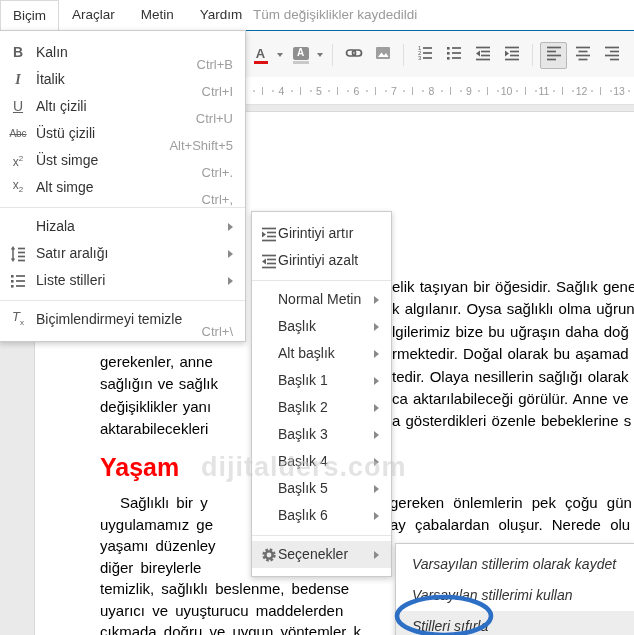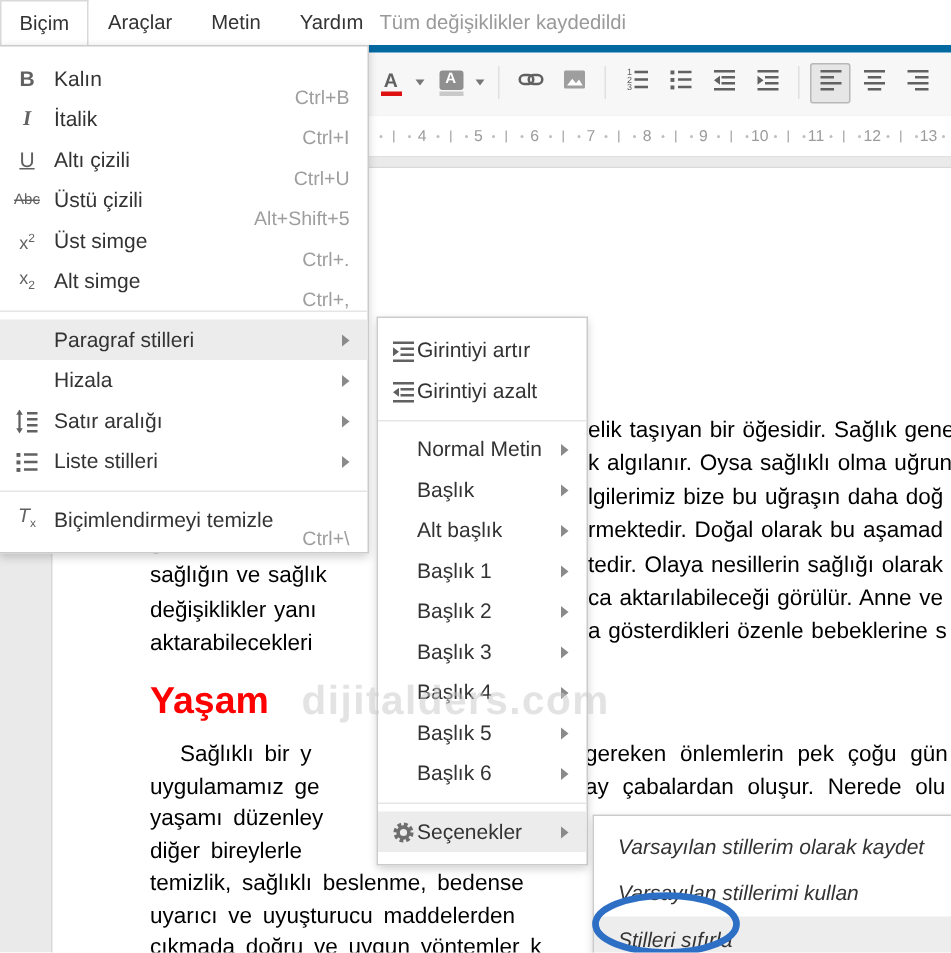--- a/index.html
+++ b/index.html
@@ -2,21 +2,21 @@
 <html><head>
 <meta charset="utf-8">
 <style>
   html,body{margin:0;padding:0;}
   body{
     position:relative;width:634px;height:635px;overflow:hidden;
     font-family:"Liberation Sans",sans-serif;background:#ffffff;
     -webkit-font-smoothing:antialiased;
   }
   
-  .menubar{position:absolute;left:0;top:0;width:634px;height:30px;background:#fff;border-bottom:5px solid #0369a1;z-index:5;}
+  .menubar{position:absolute;left:0;top:0;width:634px;height:30px;background:#fff;border-bottom:1px solid #0369a1;z-index:5;}
   .menubar-items{position:absolute;left:0;top:0;height:30px;display:flex;align-items:center;}
   .mb-item{padding:0 13px;font-size:13.5px;color:#333;height:30px;line-height:30px;cursor:default;}
   .mb-item.open{background:#fff;border:1px solid #d9d9d9;border-bottom:none;padding:0 12px;}
   .mb-status{position:absolute;left:253px;top:0;line-height:30px;font-size:13.5px;color:#9a9a9a;}
   
   .toolbar-strip{position:absolute;left:0;top:30px;width:634px;height:47px;background:#f7f7f7;border-bottom:1px solid #dadada;z-index:2;}
   .toolbar{position:absolute;left:246px;top:42px;height:26px;display:flex;align-items:center;z-index:3;}
   .tb-btn{width:25px;height:25px;display:flex;align-items:center;justify-content:center;border:1px solid transparent;border-radius:2px;margin:0 1px;}
   .tb-btn.active{background:#e6e6e6;border:1px solid #b8b8b8;}
   .tb-dd{width:9px;height:25px;display:flex;align-items:center;justify-content:center;margin-right:2px;}
@@ -334,24 +334,20 @@
       <span class="mi-shortcut">Ctrl+.</span>
     </div>
     <div class="menu-item">
       <span class="mi-icon">
         <span class="tglyph" style="font-size:12px;">x<sub style="font-size:8px;">2</sub></span>
       </span>
       <span class="mi-label">Alt simge</span>
       <span class="mi-shortcut">Ctrl+,</span>
     </div>
     <div class="menu-sep"></div>
-    <div class="menu-item hl">
-      <span class="mi-label">Paragraf stilleri</span>
-      <span class="mi-arrow"></span>
-    </div>
     <div class="menu-item">
       <span class="mi-label">Hizala</span>
       <span class="mi-arrow"></span>
     </div>
     <div class="menu-item">
       <span class="mi-icon">
         <svg width="18" height="18" viewBox="0 0 18 18">
           <line x1="4" y1="3.5" x2="4" y2="14.5" stroke="#616161" stroke-width="1.5"></line>
           <path d="M4 1 L1.8 4.5 L6.2 4.5 Z" fill="#616161"></path>
           <path d="M4 17 L1.8 13.5 L6.2 13.5 Z" fill="#616161"></path>

